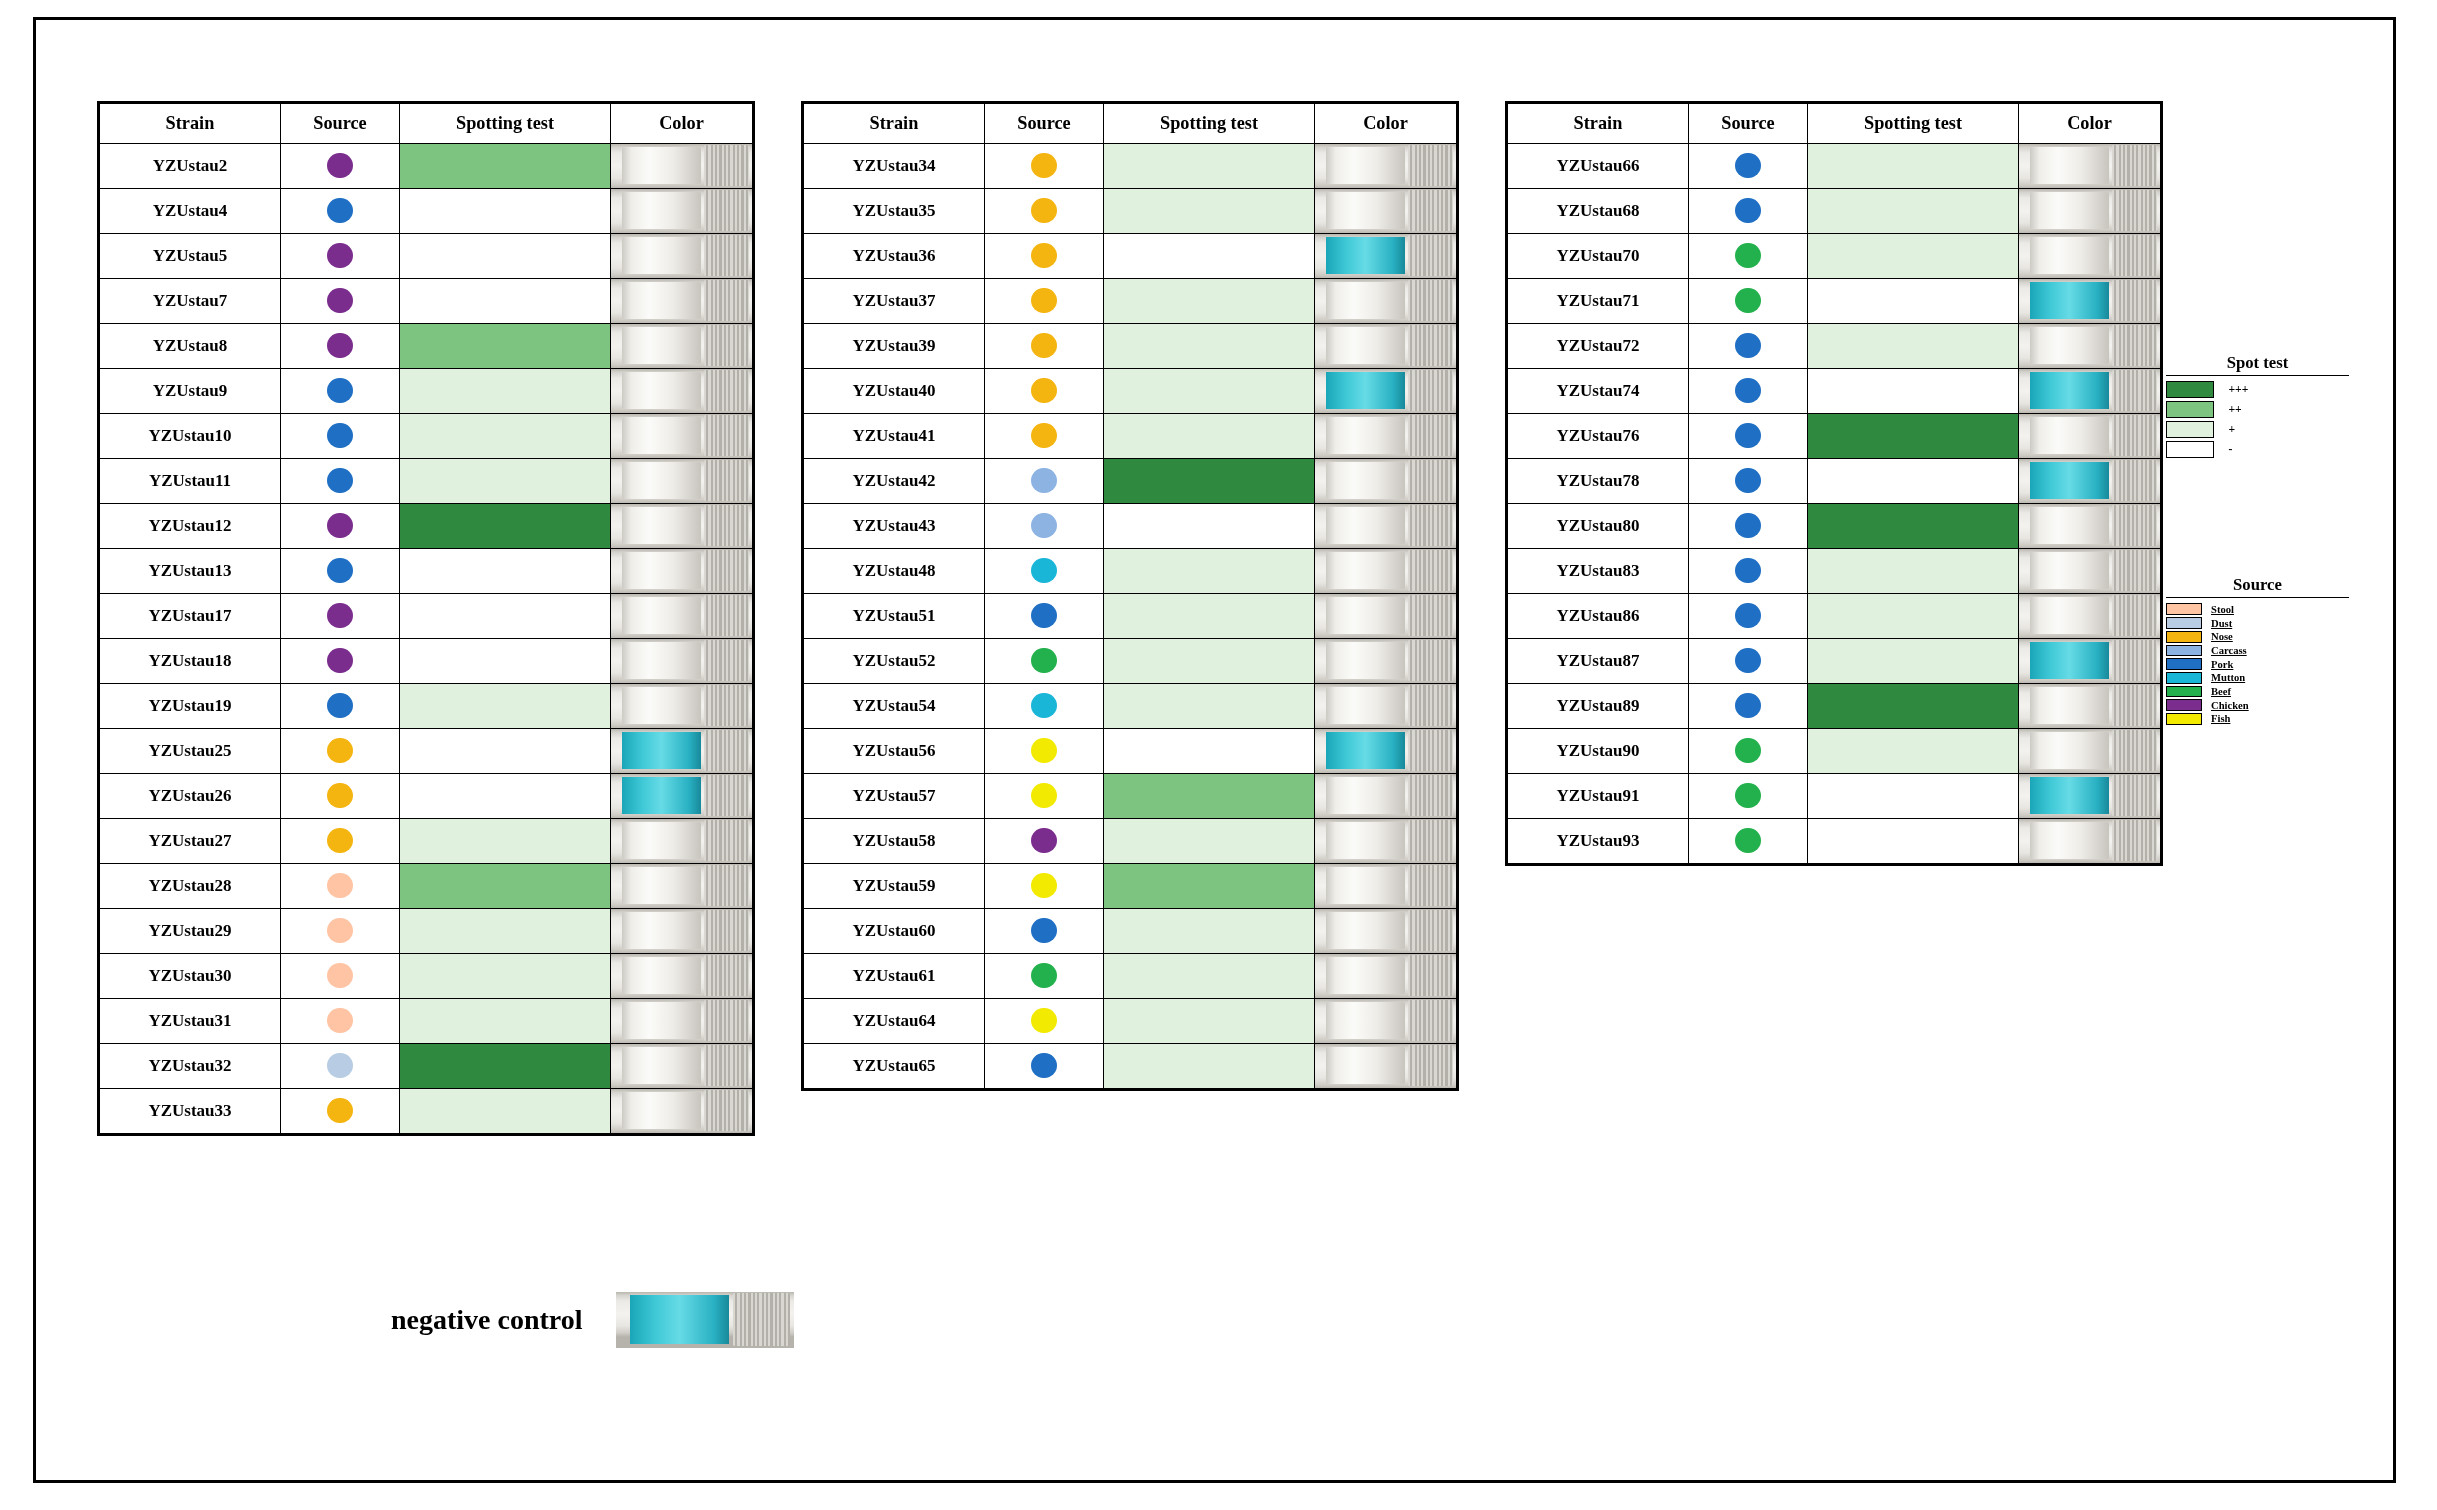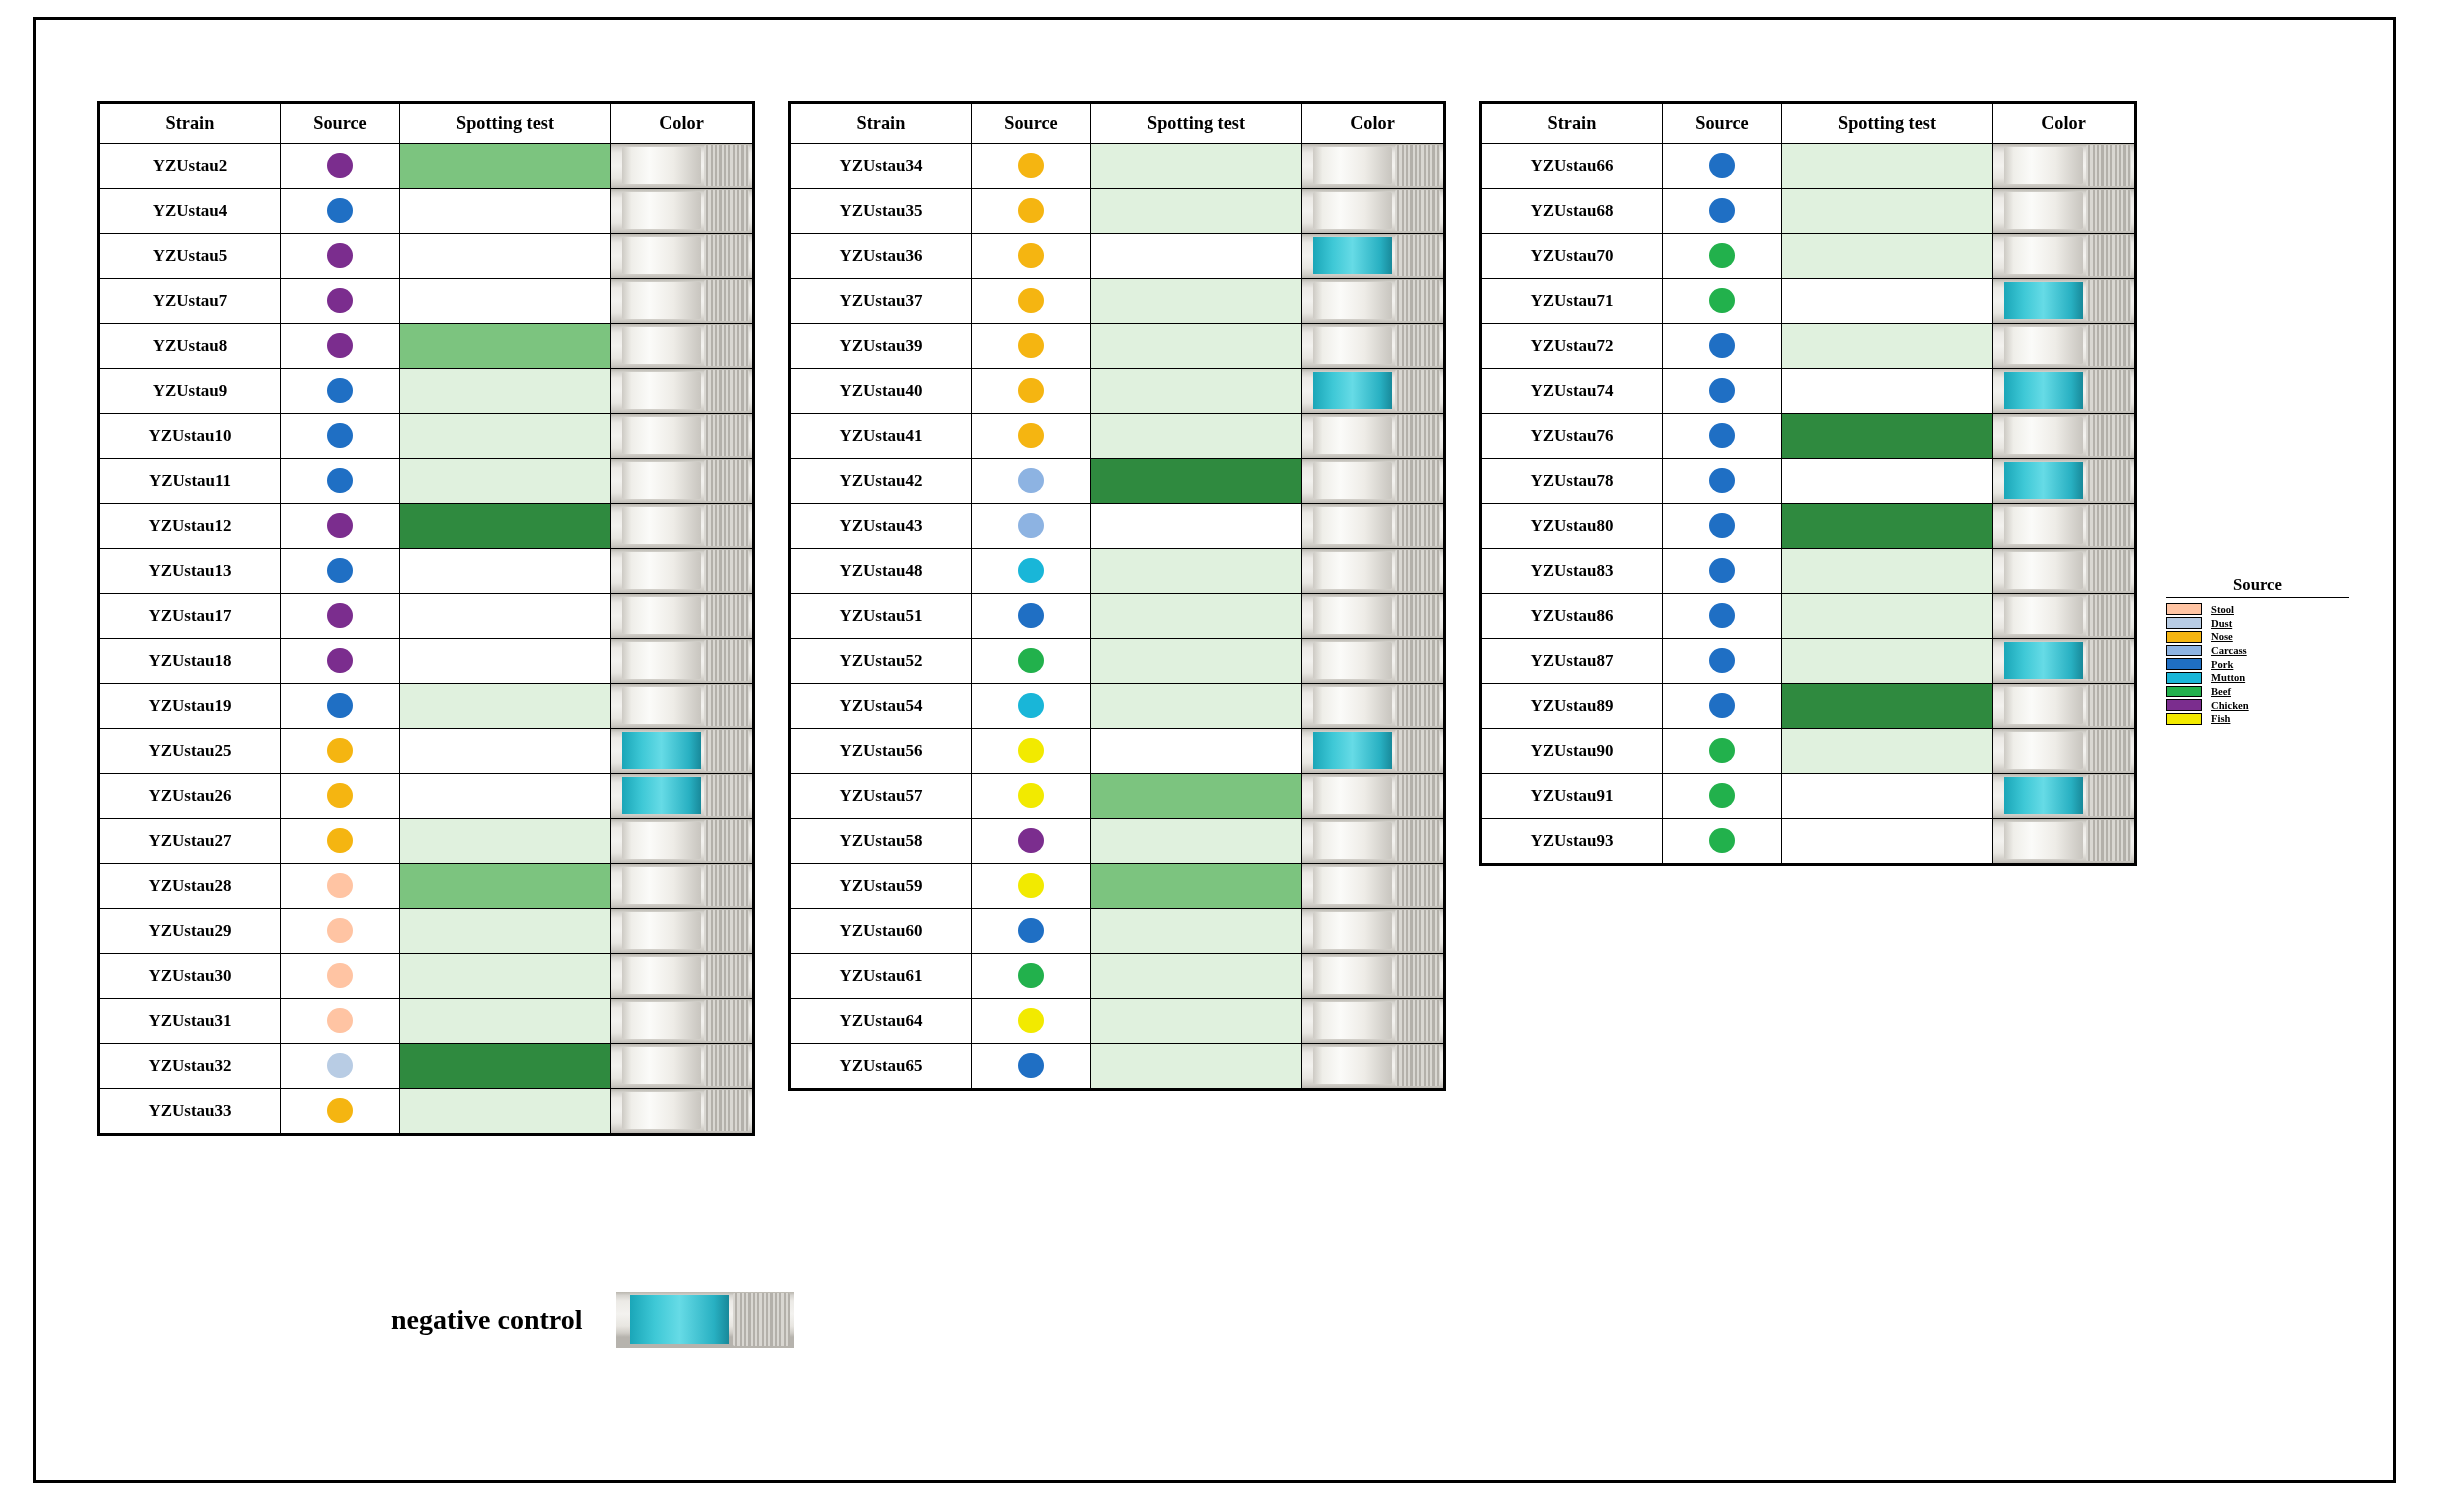--- a/index.html
+++ b/index.html
@@ -23,21 +23,21 @@
     border: 3.3px solid #000000;
     box-sizing: border-box;
     background: #ffffff;
   }
   .tables-row {
     position: absolute;
     left: 61px;
     top: 81px;
     display: flex;
     align-items: flex-start;
-    gap: 0px;
+    gap: 13px;
   }
   .table-block {
     border: 2.8px solid #000000;
     box-sizing: border-box;
     background: #ffffff;
   }
   table.strain-table {
     border-collapse: collapse;
     table-layout: fixed;
   }
@@ -942,20 +942,41 @@
                   <div class="liquid"></div>
                   <div class="cap"></div>
                 </div>
               </td>
             </tr>
           </tbody>
         </table>
       </div>
     </div>
 
+  <div class="legend-wrap" id="legend-spot">
+    <div class="legend-title">Spot test</div>
+    <div id="legend-spot-items">
+        <div class="legend-row">
+          <div class="legend-swatch" style="background: rgb(47, 138, 63);"></div>
+          <div class="legend-label">+++</div>
+        </div>
+        <div class="legend-row">
+          <div class="legend-swatch" style="background: rgb(124, 196, 127);"></div>
+          <div class="legend-label">++</div>
+        </div>
+        <div class="legend-row">
+          <div class="legend-swatch" style="background: rgb(224, 241, 222);"></div>
+          <div class="legend-label">+</div>
+        </div>
+        <div class="legend-row">
+          <div class="legend-swatch" style="background: rgb(255, 255, 255);"></div>
+          <div class="legend-label">-</div>
+        </div>
+      </div>
+  </div>
 
   <div class="legend-wrap source-legend" id="legend-source">
     <div class="legend-title">Source</div>
     <div id="legend-source-items">
         <div class="legend-row">
           <div class="legend-swatch" style="background: rgb(255, 196, 163);"></div>
           <div class="legend-label">Stool</div>
         </div>
         <div class="legend-row">
           <div class="legend-swatch" style="background: rgb(184, 204, 228);"></div>

